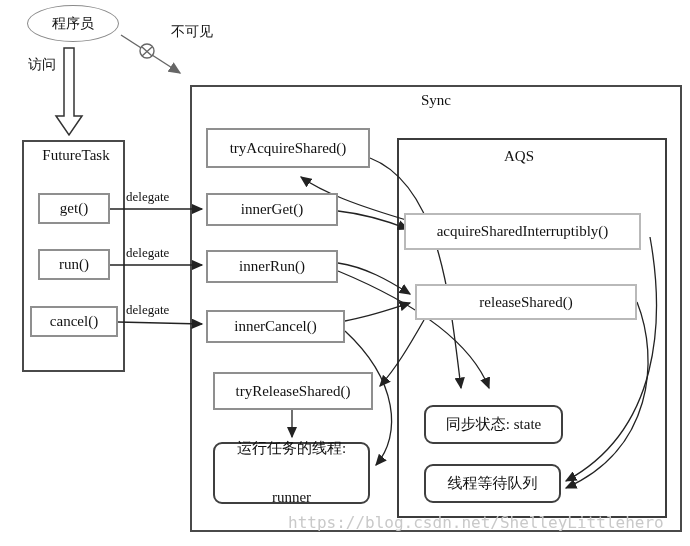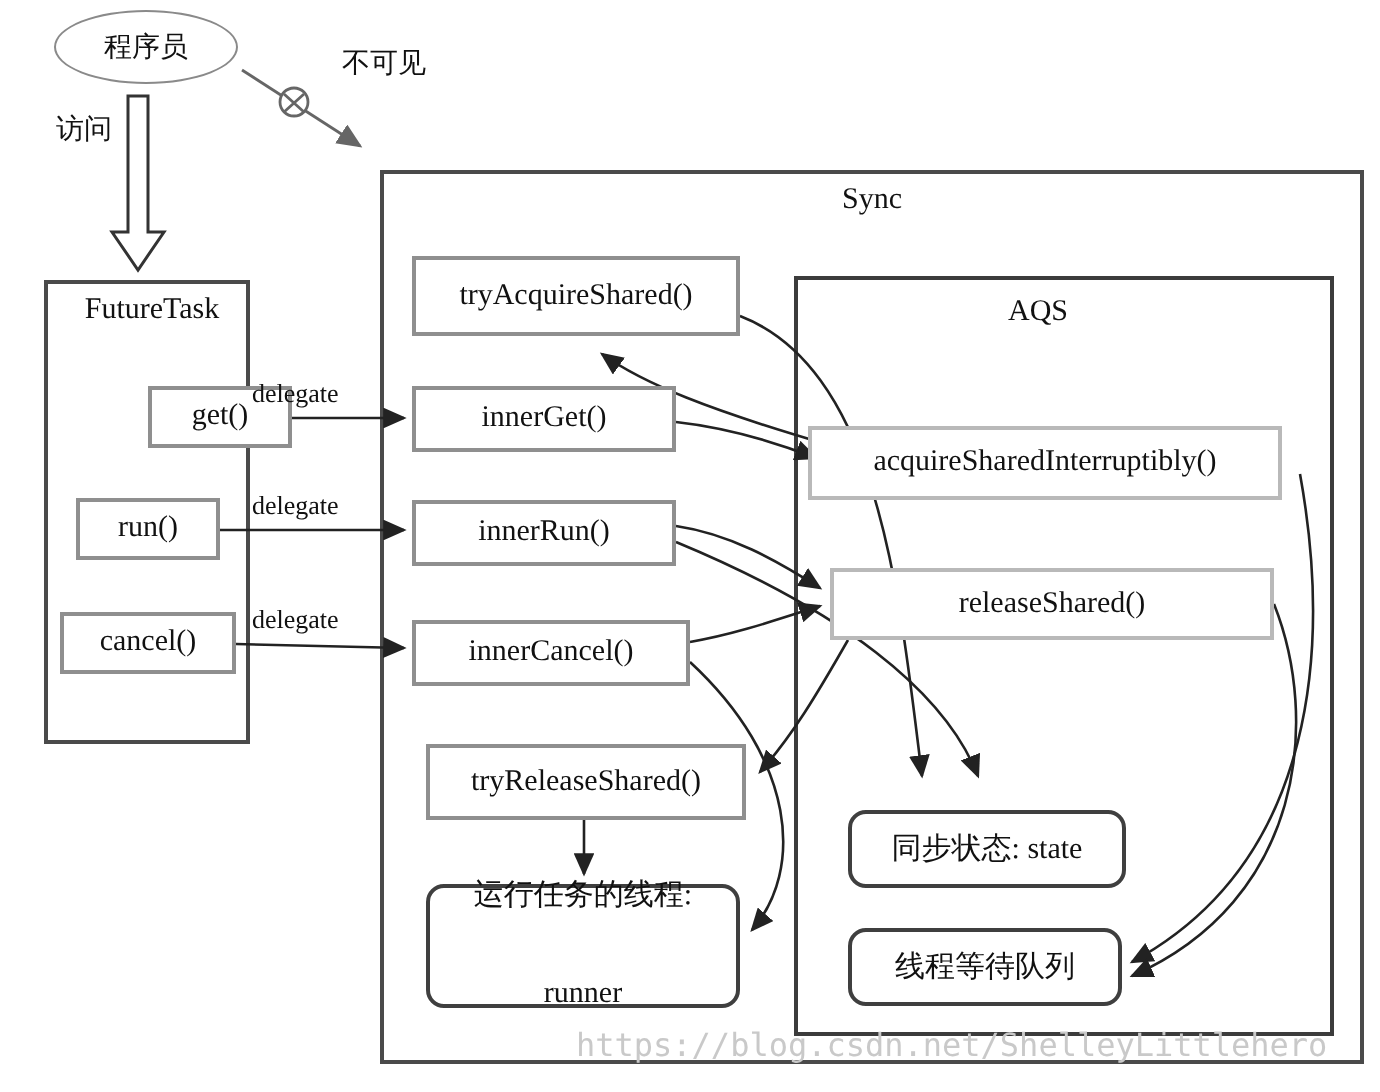--- a/index.html
+++ b/index.html
@@ -82,21 +82,21 @@
   <div class="ellipse" style="left:27px;top:5px;width:90px;height:35px;">
     <span>程序员</span>
   </div>
 
   <span class="flabel" style="left:28px;top:56px;">访问</span>
   <span class="flabel" style="left:171px;top:23px;">不可见</span>
 
   <div class="frame" style="left:22px;top:140px;width:103px;height:232px;"></div>
   <div class="frame-title" style="left:22px;top:147px;width:108px;">FutureTask</div>
 
-  <div class="node plain" style="left:38px;top:193px;width:72px;height:31px;margin-left:36px;">
+  <div class="node plain" style="left:38px;top:193px;width:72px;height:31px;">
     <span>get()</span>
   </div>
   <div class="node plain" style="left:38px;top:249px;width:72px;height:31px;">
     <span>run()</span>
   </div>
   <div class="node plain" style="left:30px;top:306px;width:88px;height:31px;">
     <span>cancel()</span>
   </div>
 
   <span class="dlabel" style="left:126px;top:189px;">delegate</span>

